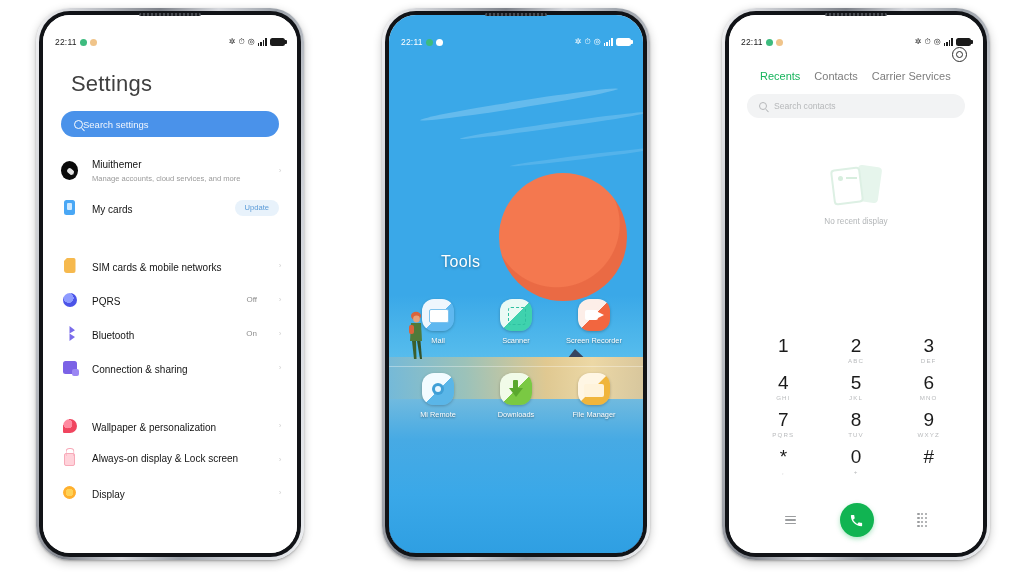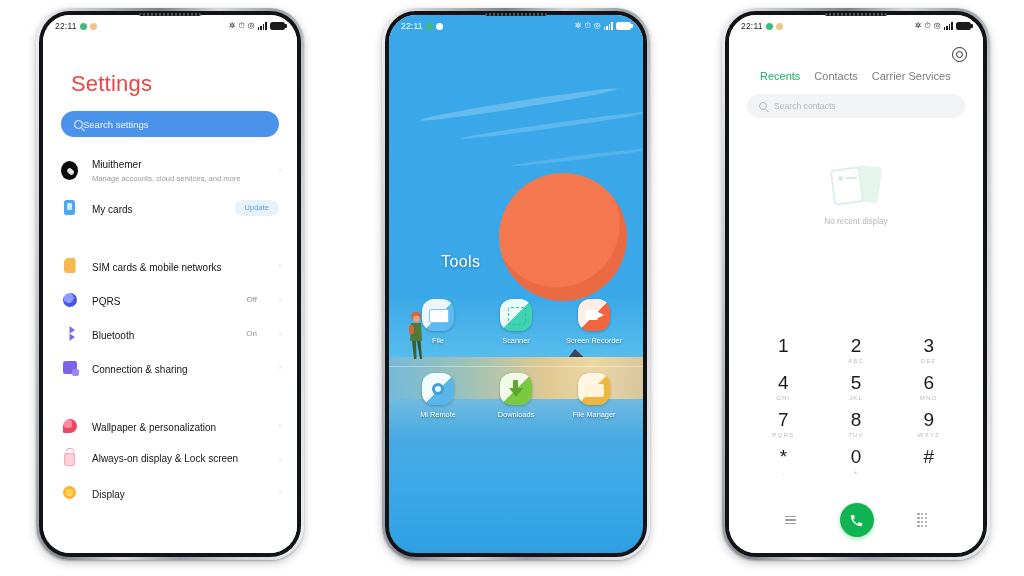--- a/index.html
+++ b/index.html
@@ -35,21 +35,21 @@
   }
   .speaker {
     position: absolute; top: 2px; left: 50%; transform: translateX(-50%);
     width: 62px; height: 3px; border-radius: 2px;
     background: repeating-linear-gradient(90deg,#4a4d53 0 2px,#1a1c20 2px 4px);
     z-index: 40;
   }
 
   
   .statusbar {
-    position: absolute; top: 0; left: 0; right: 0; height: 22px;
+    position: absolute; top: 16px; left: 0; right: 0; height: 22px;
     display: flex; align-items: center; justify-content: space-between;
     padding: 0 12px; font-size: 8.5px; z-index: 30;
   }
   .sb-left { display: flex; align-items: center; gap: 3px; }
   .sb-time { font-size: 8.5px; letter-spacing: .2px; }
   .sb-dot { width: 7px; height: 7px; border-radius: 50%; display:inline-block; }
   .sb-right { display: flex; align-items: center; gap: 3px; }
   .sb-ico { font-size: 8px; line-height: 1; display:inline-block; }
   .batt {
     width: 15px; height: 7.5px; border-radius: 2.5px; position: relative;
@@ -69,21 +69,21 @@
   
   .sig { display:inline-flex; align-items:flex-end; gap:1px; height:8px; }
   .sig i { width:1.6px; background:currentColor; display:block; }
   .sig i:nth-child(1){height:3px}.sig i:nth-child(2){height:4.5px}
   .sig i:nth-child(3){height:6px}.sig i:nth-child(4){height:8px}
 
   
   #phone1 { left: 36px; top: 8px; width: 268px; height: 552px; }
   .settings { background:#fff; height:100%; padding-top: 22px; position:relative; }
   .settings-title {
-    font-size: 22px; font-weight: 400; color:#ef4444; letter-spacing:.2px;
+    font-size: 22px; font-weight: 400; color:#404040; letter-spacing:.2px;
     padding: 34px 0 0 28px;
   }
   .search-pill {
     margin: 14px 18px 0 18px; height: 26px; border-radius: 14px;
     background:#4a92ea; display:flex; align-items:center; 
     padding: 0 13px; color:#fff;
   }
   .search-pill .sp-txt { font-size:9.5px; color:#f0f5fd; }
   .mag { width:9px; height:9px; border:1.3px solid #fff; border-radius:50%; position:relative; flex:none; }
   .mag::after{content:'';position:absolute;right:-3px;bottom:-2.5px;width:4px;height:1.3px;background:#fff;transform:rotate(45deg);border-radius:1px;}
@@ -425,21 +425,21 @@
             </div>
           </div>
 
           <div class="folder-overlay">
             <div class="folder-title">Tools</div>
 
             <div class="apps-band-top">
               <div class="approw">
                 <div class="app">
                   <div class="appicon ic-mail"></div>
-                  <div class="applabel">File</div>
+                  <div class="applabel">Mail</div>
                 </div>
                 <div class="app">
                   <div class="appicon ic-scan"></div>
                   <div class="applabel">Scanner</div>
                 </div>
                 <div class="app">
                   <div class="appicon ic-rec"></div>
                   <div class="applabel">Screen Recorder</div>
                 </div>
               </div>

